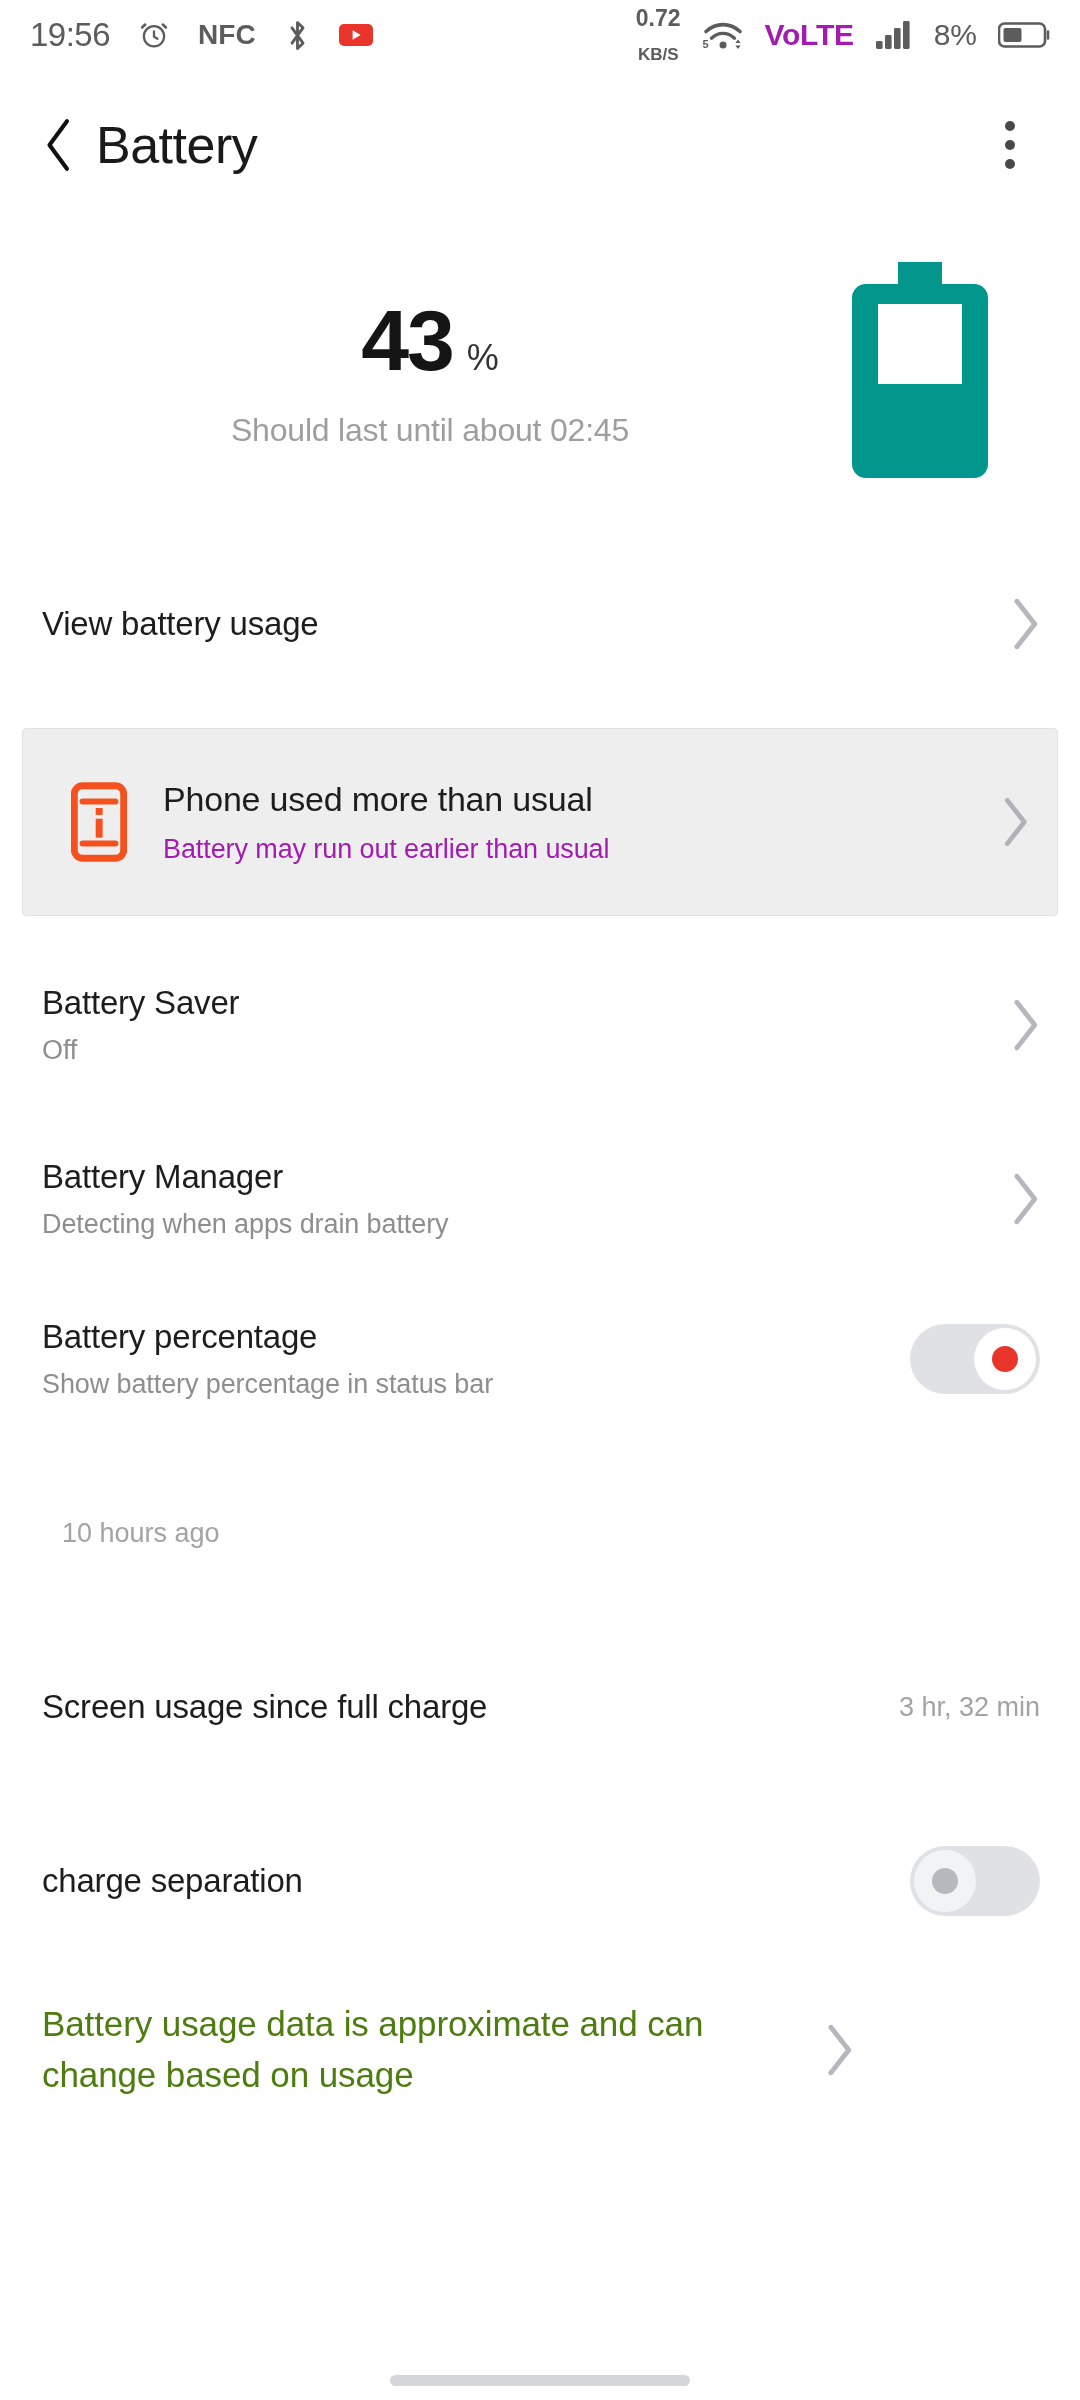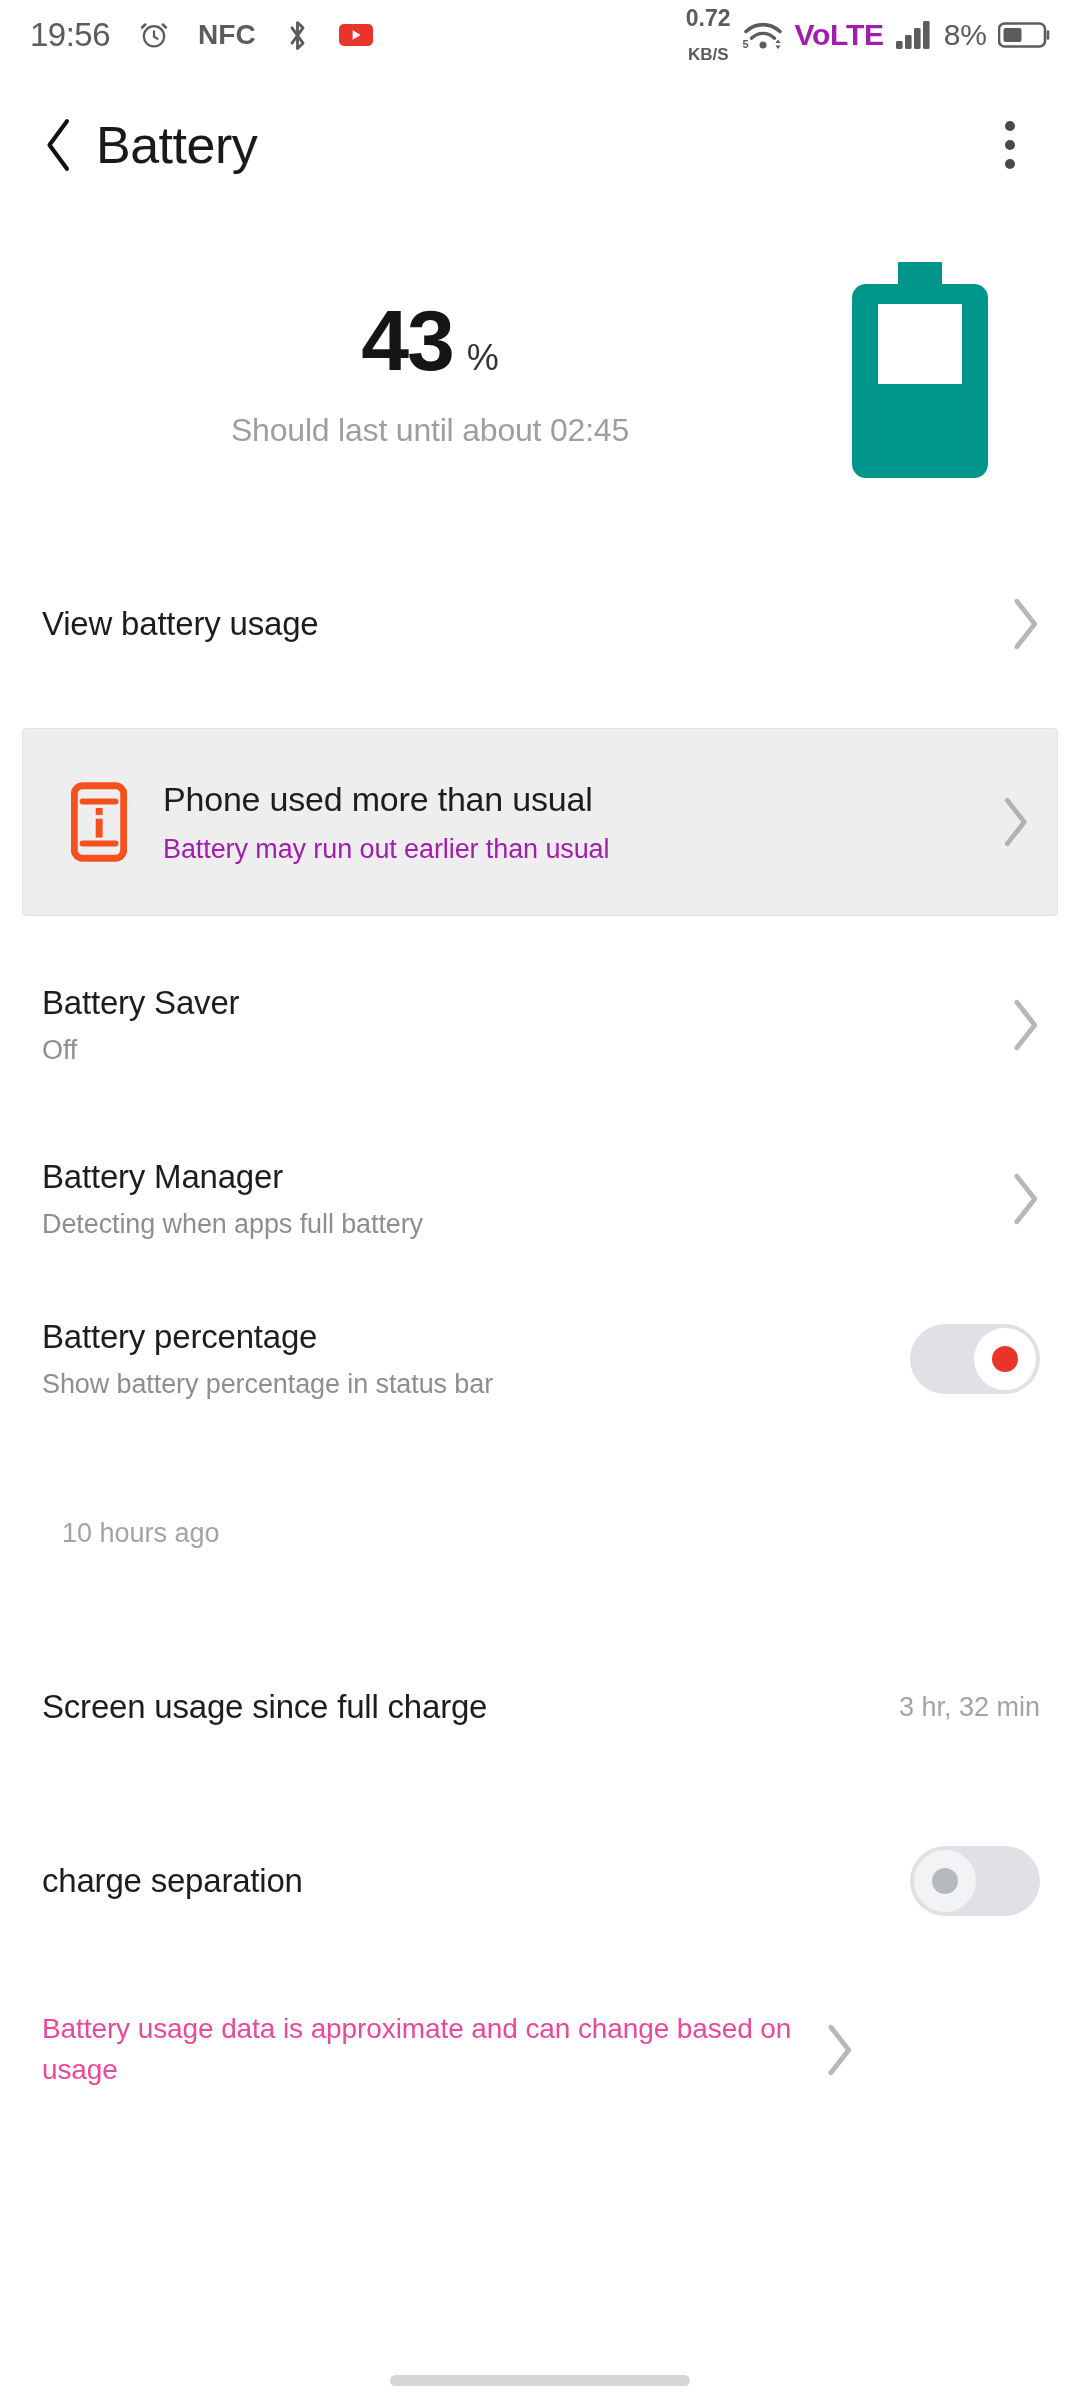--- a/index.html
+++ b/index.html
@@ -11,21 +11,21 @@
     overflow:hidden;
   }
 
   
   .statusbar{
     height:70px; width:100%;
     display:flex; align-items:center; justify-content:space-between;
     padding:0 28px 0 30px;
   }
   .sb-left{ display:flex; align-items:center; gap:28px; }
-  .sb-right{ display:flex; align-items:center; gap:11px; }
+  .sb-right{ display:flex; align-items:center; gap:21px; }
   .sb-clock{
     font-size:33px; color:#5c5c5c; font-weight:400; letter-spacing:-0.5px;
   }
   .sb-nfc{ font-size:28px; font-weight:700; color:#5c5c5c; letter-spacing:0px; }
   .sb-volte{ font-size:30px; font-weight:700; color:#a21caf; letter-spacing:-0.3px; }
   .sb-batpct{ font-size:30px; font-weight:400; color:#5c5c5c; }
   .netspeed{
     display:flex; flex-direction:column; align-items:center; line-height:1;
   }
   .netspeed .ns-num{ font-size:23px; font-weight:700; color:#5c5c5c; }
@@ -138,21 +138,21 @@
   .switch.on .dot{ background:#e8342a; }
   .switch.off .dot{ background:#b6b9be; }
 
   
   .footnote-row{
     width:100%; display:flex; align-items:center;
     padding:0 40px 0 42px; min-height:120px;
   }
   .footnote{
     flex:1 1 auto;
-    font-size:28px; color:#ec4899; line-height:1.45;
+    font-size:35px; color:#4d7c0f; line-height:1.45;
     max-width:760px; letter-spacing:-0.1px;
   }
 
   
   .home-indicator{
     position:absolute; left:50%; transform:translateX(-50%);
     bottom:14px; width:300px; height:11px; border-radius:6px;
     background:#d4d6d9;
   }
   .spacer-30{ height:30px; }
@@ -303,21 +303,21 @@
       <path d="M4 2l11 14L4 30" fill="none" stroke="#b5b7bd" stroke-width="3" stroke-linecap="round" stroke-linejoin="round"></path>
     </svg>
   </div>
 </div>
 
 <div class="spacer-44"></div>
 
 <div class="row" style="min-height:130px;">
   <div class="row-main">
     <div class="row-title">Battery Manager</div>
-    <div class="row-sub">Detecting when apps full battery</div>
+    <div class="row-sub">Detecting when apps drain battery</div>
   </div>
   <div class="chev">
     <svg width="30" height="52" viewBox="0 0 18 32">
       <path d="M4 2l11 14L4 30" fill="none" stroke="#b5b7bd" stroke-width="3" stroke-linecap="round" stroke-linejoin="round"></path>
     </svg>
   </div>
 </div>
 
 <div class="spacer-30"></div>
 

